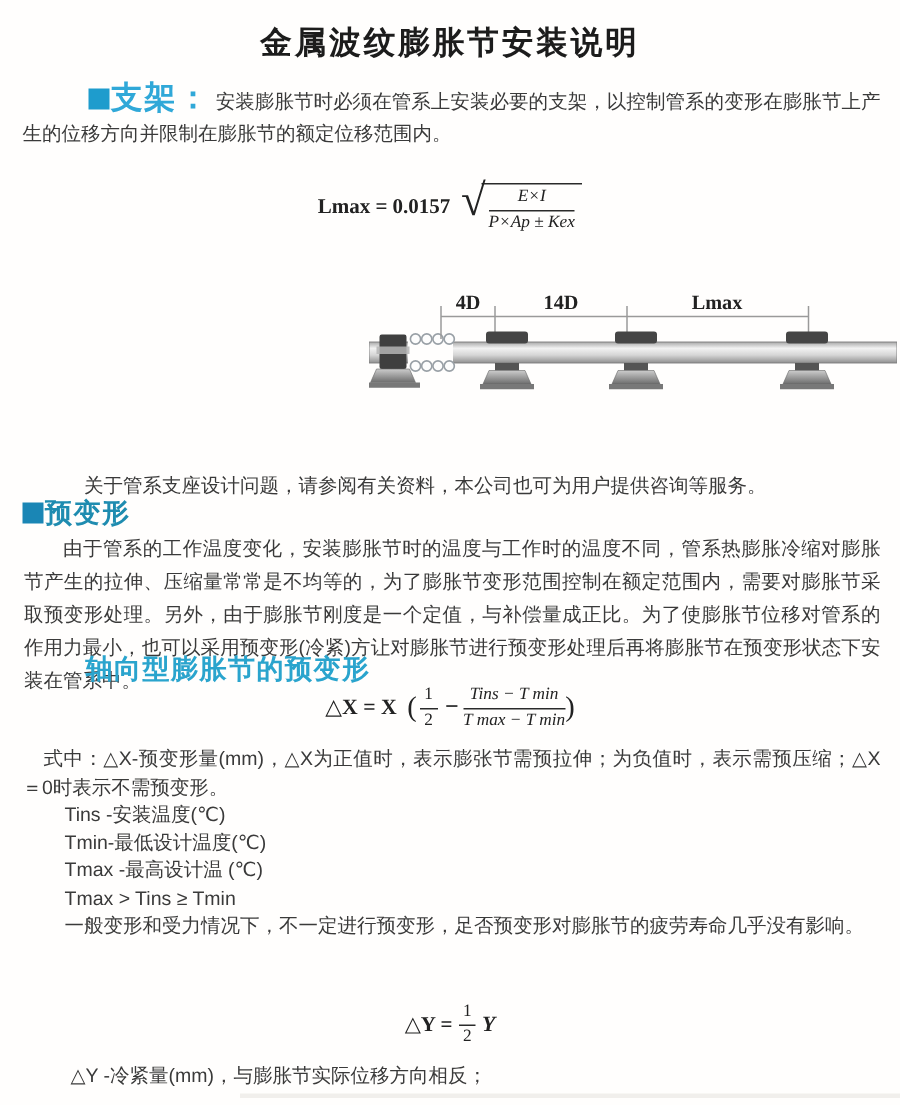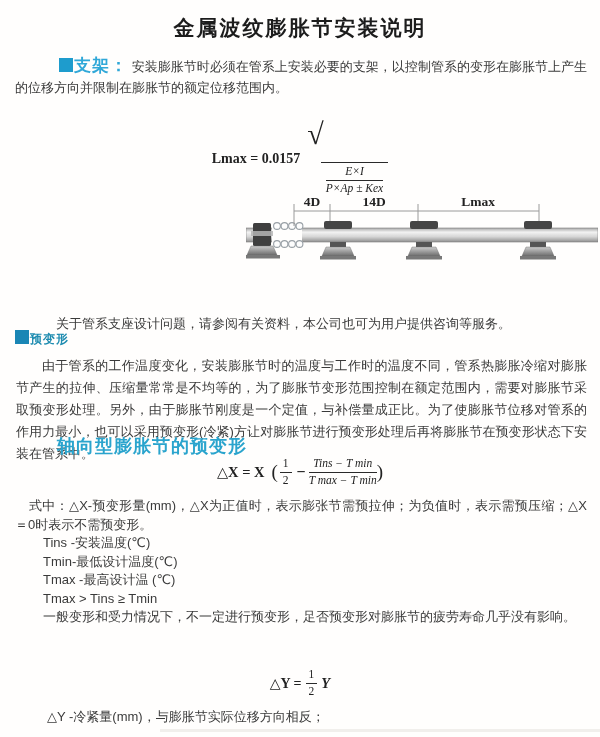--- a/index.html
+++ b/index.html
@@ -11,49 +11,49 @@
   .abs{position:absolute;}
   .page-title{
     top:14px;left:0;right:0;text-align:center;
     font-size:21px;font-weight:bold;letter-spacing:2px;color:#1c1c1c;
   }
   .body-text{font-size:13px;line-height:21px;color:#3a3a3a;}
   .p1{top:55px;left:15px;right:13px;text-indent:44px;text-align:justify;}
   .sec-bullet{display:inline-block;width:14px;height:14px;background:#1e9ccd;
     vertical-align:-1px;margin-right:1px;text-indent:0;}
   .sec-bullet.dark{background:#1a86b5;}
-  .sec1-title{font-size:17px;font-weight:bold;color:#30a8d8;letter-spacing:1px;}
+  .sec1-title{font-size:21px;font-weight:bold;color:#30a8d8;letter-spacing:1px;}
   .p2{top:99px;left:15px;right:15px;text-indent:42px;}
   
   .serif{font-family:"Liberation Serif","DejaVu Serif",serif;color:#222;}
   .f-row{display:inline-flex;align-items:center;}
   .f-lhs{font-weight:bold;font-size:14px;margin-right:7px;}
   .frac{display:inline-block;text-align:center;font-size:11.5px;line-height:1.2;font-weight:normal;}
   .frac .num{display:block;border-bottom:1px solid #2a2a2a;padding:0 3px 1px;}
   .frac .den{display:block;padding-top:1px;}
   .it{font-style:italic;}
   .f1{top:122px;left:0;right:0;text-align:center;}
   .sqrt{display:inline-flex;align-items:flex-start;}
   .sqrt .radical{font-size:30px;line-height:1;font-weight:normal;transform:translateY(-3px);}
-  .sqrt .sqrt-body{border-top:1.5px solid #2a2a2a;margin-left:-3px;padding:2px 5px 0;margin-top:40px;}
+  .sqrt .sqrt-body{border-top:1.5px solid #2a2a2a;margin-left:-3px;padding:2px 5px 0;}
   .paren{font-size:19px;font-weight:normal;}
   .f2{top:457px;left:0;right:0;text-align:center;}
   .f2 .f-lhs{font-size:14.5px;}
   .f3{top:668px;left:0;right:0;text-align:center;}
   .fy{font-weight:bold;font-style:italic;font-size:14.5px;margin-left:4px;}
   
   .defs{top:161px;left:30px;width:300px;font-size:13px;line-height:19px;}
   .defs .d{padding-left:17px;white-space:nowrap;}
   .defs .d.flush{padding-left:0;}
   .defs .d.pm{padding-left:6px;white-space:normal;width:560px;}
   .closing{top:313px;left:15px;right:15px;text-indent:41px;}
   
   .diagram{top:192px;left:246px;width:352px;height:102px;}
   
-  .sec2-head{top:330px;left:15px;font-size:12px;font-weight:bold;color:#1f8cb0;letter-spacing:1px;}
+  .sec2-head{top:330px;left:15px;font-size:18px;font-weight:bold;color:#1f8cb0;letter-spacing:1px;}
   .sec2-body{top:355px;left:16px;right:13px;text-indent:26px;text-align:justify;line-height:22px;}
   .sub-head{font-size:18px;font-weight:bold;color:#2aa4cd;letter-spacing:1px;}
   .axial-head{top:434px;left:57px;}
   .notes{top:496px;left:15px;right:13px;font-size:13px;}
   .note0{line-height:19px;text-indent:14px;text-align:justify;margin:0;}
   .note-line{line-height:18.5px;padding-left:28px;margin:0;}
   .lateral-head{top:644px;left:28px;}
   .lateral-note{top:706px;left:19px;padding-left:28px;}
   .cutoff{top:729px;left:160px;right:0;height:3px;background:#f1efec;}
 </style>

